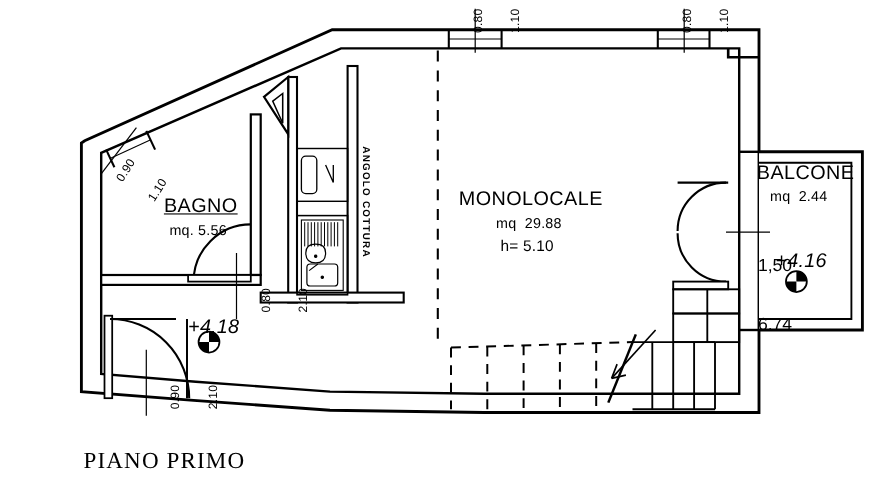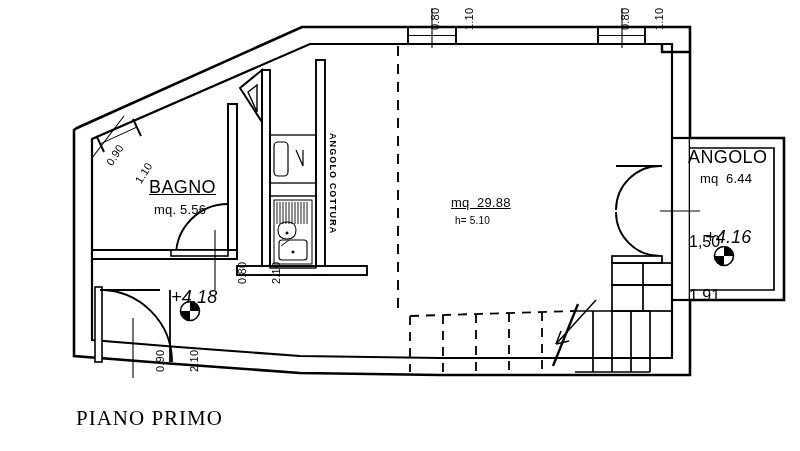--- a/index.html
+++ b/index.html
@@ -38,21 +38,21 @@
   }
   .room-name {
     font-size: 18px;
     letter-spacing: 0.4px;
   }
   .room-area {
     font-size: 13px;
     letter-spacing: 0.2px;
   }
   .room-height {
-    font-size: 10px;
+    font-size: 14px;
     letter-spacing: 0.2px;
     text-align: right;
   }
   .dim-stack {
     font-size: 11px;
     letter-spacing: 0.2px;
     text-align: left;
   }
   .dim-stack .dim-line {
     display: block;
@@ -253,25 +253,26 @@
         <path d="M 0,-9.5 A 9.5,9.5 0 0 1 9.5,0 L 0,0 Z" fill="#000000"></path>
         <path d="M 0,9.5 A 9.5,9.5 0 0 1 -9.5,0 L 0,0 Z" fill="#000000"></path>
       </g>
     </g>
 
   </svg>
 
   <div class="txt room-name" style="left:149px; top:178px;text-decoration:underline;">BAGNO</div>
   <div class="txt room-area" style="left:154px; top:203px;">mq. 5.56</div>
 
-  <div class="txt room-area" style="left:451px; top:196px;text-decoration:underline;">mq  29.88</div>
+  <div class="txt room-name" style="left:417px; top:171px;">MONOLOCALE</div>
+  <div class="txt room-area" style="left:451px; top:196px;">mq  29.88</div>
   <div class="txt room-height" style="left:455px; top:216px;">h= 5.10</div>
 
-  <div class="txt room-name" style="left:688px; top:148px;">ANGOLO</div>
-  <div class="txt room-area" style="left:700px; top:172px;">mq  6.44</div>
+  <div class="txt room-name" style="left:688px; top:148px;">BALCONE</div>
+  <div class="txt room-area" style="left:700px; top:172px;">mq  2.44</div>
 
   <div class="txt kitchen-label rot-cw" style="left:337px; top:133px;">ANGOLO COTTURA</div>
 
   <div class="txt dim-stack rot-diag" style="left:86px; top:150px;">
     <span class="dim-line">0.90</span>
     <span class="dim-line">1.10</span>
   </div>
 
   <div class="txt dim-stack rot-ccw" style="left:408px; top:30px;">
     <span class="dim-line">0.80</span>
@@ -288,21 +289,21 @@
     <span class="dim-line">2.10</span>
   </div>
 
   <div class="txt dim-stack rot-ccw" style="left:133px; top:372px;">
     <span class="dim-line">0.90</span>
     <span class="dim-line">2.10</span>
   </div>
 
   <div class="txt balcony-dims" style="left:689px; top:197px;">
     <div>1,50</div>
-    <div>1.91</div>
+    <div>6.74</div>
   </div>
 
   <div class="txt level-mark" style="left:171px; top:288px;text-align:right;">+4.18</div>
   <div class="txt level-mark" style="left:705px; top:228px;">+4.16</div>
 
   <div class="txt plan-title" style="left:76px; top:408px;">PIANO PRIMO</div>
 
 </div>
 
 </body></html>

